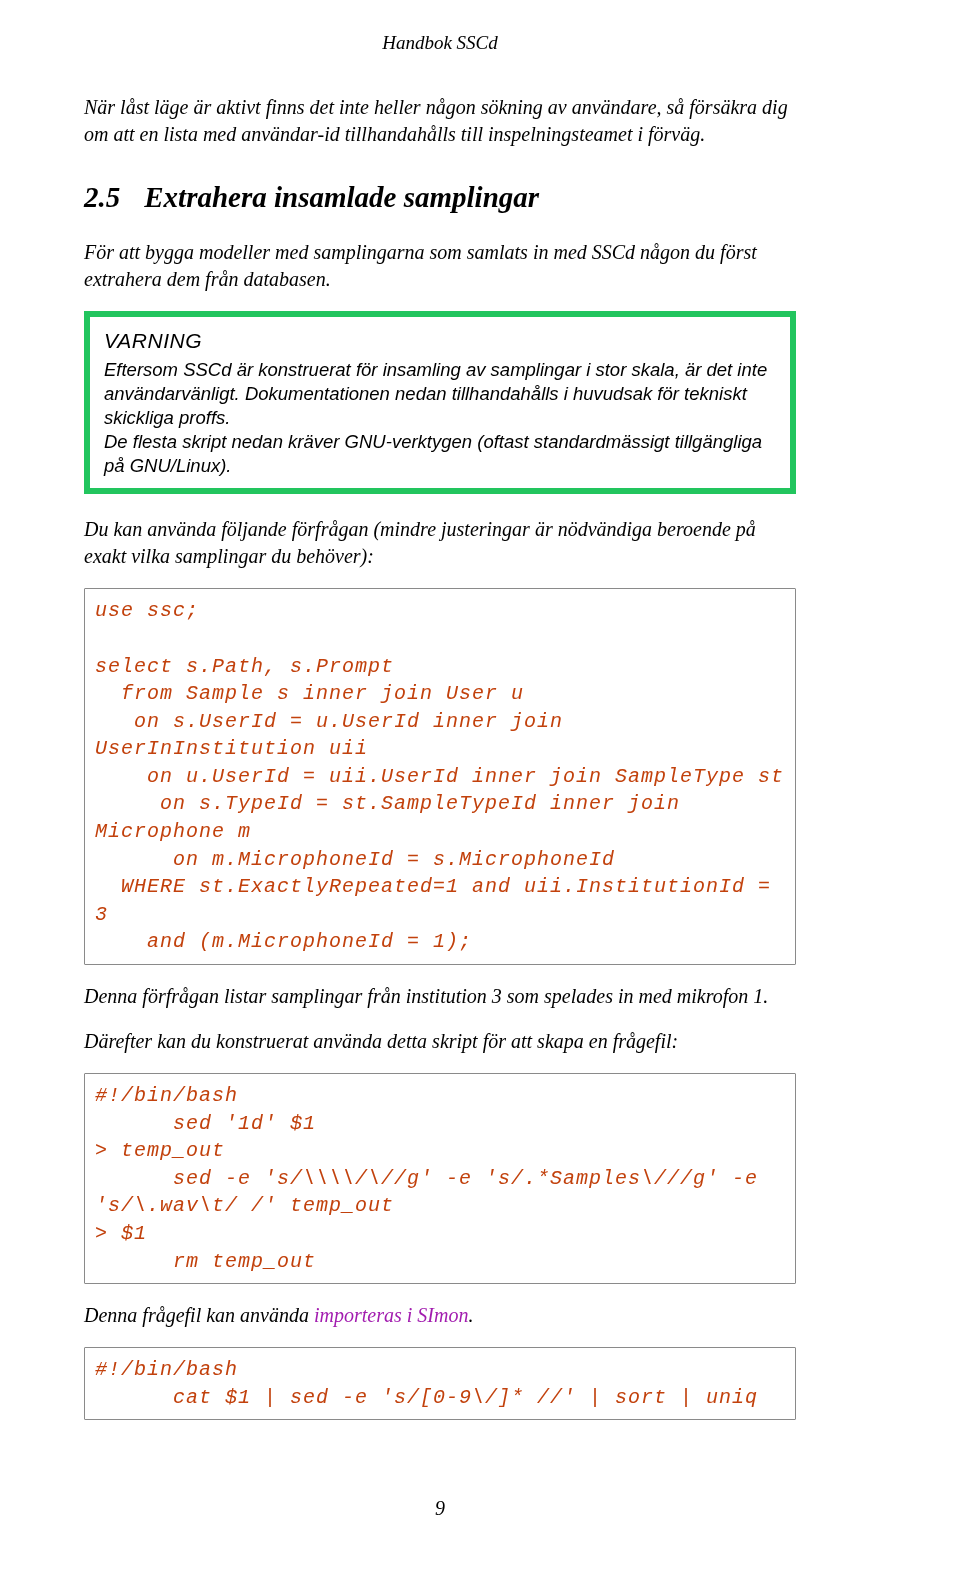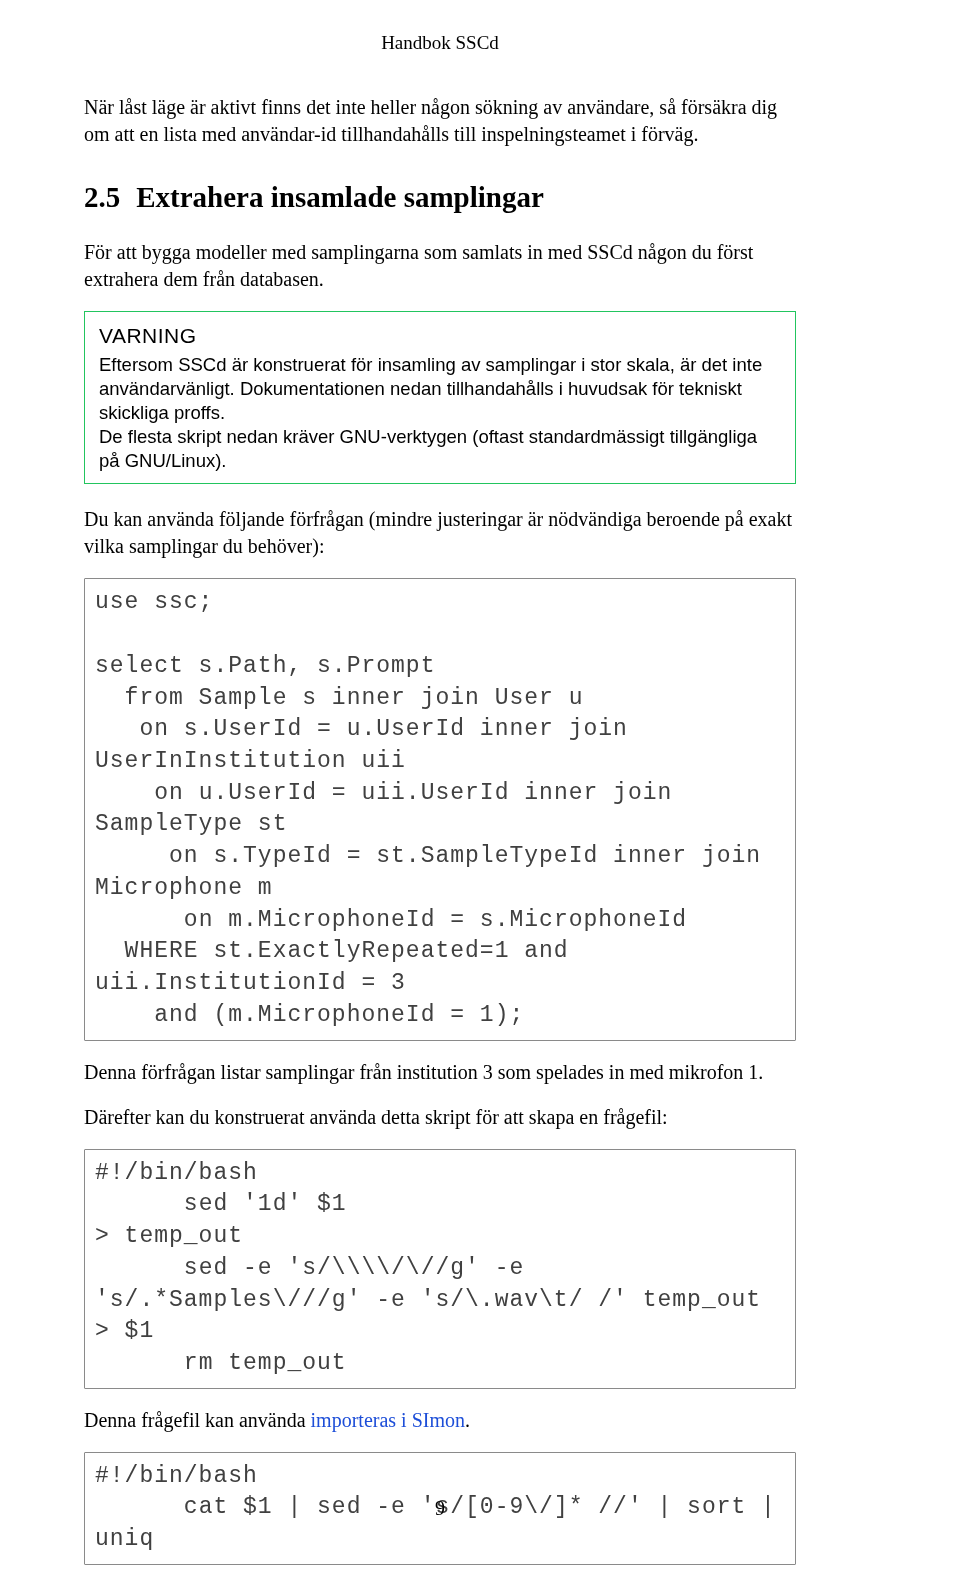--- a/index.html
+++ b/index.html
@@ -11,65 +11,66 @@
     color: #000;
   }
   .page {
     width: 880px;
     height: 1570px;
     box-sizing: border-box;
     padding: 30px 84px 8px 84px;
     position: relative;
     font-size: 20px;
     line-height: 1.35;
+    font-style: italic;
   }
   .running-head {
     text-align: center;
     font-size: 19px;
     margin-bottom: 38px;
   }
   .para {
     margin: 0 0 18px 0;
   }
   .section-head {
     font-weight: bold;
     font-size: 29px;
     margin: 30px 0 22px 0;
     display: flex;
-    gap: 16px;
+    gap: 24px;
   }
   .section-num { flex: 0 0 auto; }
   .warn-box {
-    border: 1px solid #22c55e;
+    border: 6px solid #22c55e;
     padding: 10px 14px;
     margin: 18px 0 22px 0;
     font-family: Arial, Helvetica, sans-serif;
     font-size: 18.5px;
     line-height: 1.3;
   }
   .warn-title {
     font-family: Arial, Helvetica, sans-serif;
     font-size: 21px;
     letter-spacing: 0.5px;
     margin-bottom: 4px;
   }
   .code-box {
     border: 1px solid #8a8a8a;
     border-radius: 1px;
     padding: 8px 10px;
     margin: 10px 0 18px 0;
     font-family: "Courier New", Courier, monospace;
-    font-size: 23px;
+    font-size: 20px;
     line-height: 1.38;
     white-space: pre-wrap;
     letter-spacing: 1px;
-    color: #404040;
+    color: #c2410c;
   }
   .link {
-    color: #1d4ed8;
+    color: #a21caf;
   }
   .footer-num {
     position: absolute;
     bottom: 48px;
     left: 0;
     width: 100%;
     text-align: center;
     font-size: 20px;
   }
 </style>

